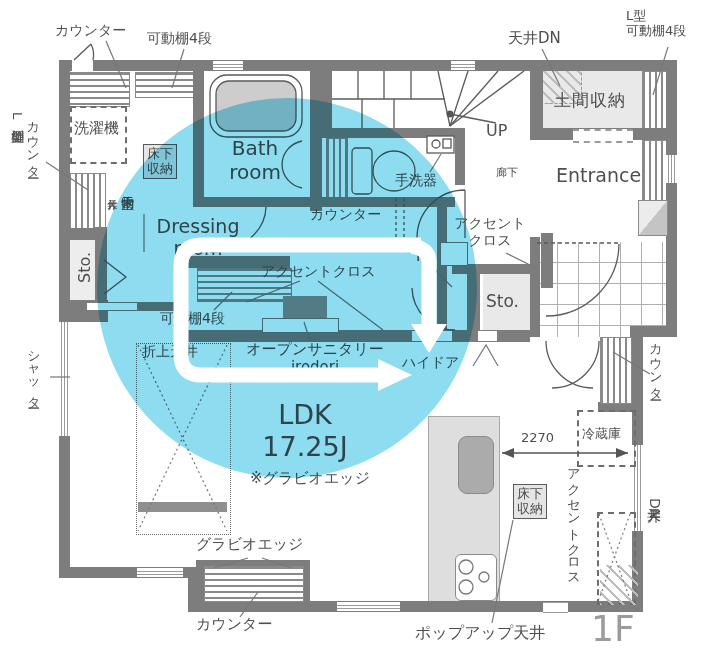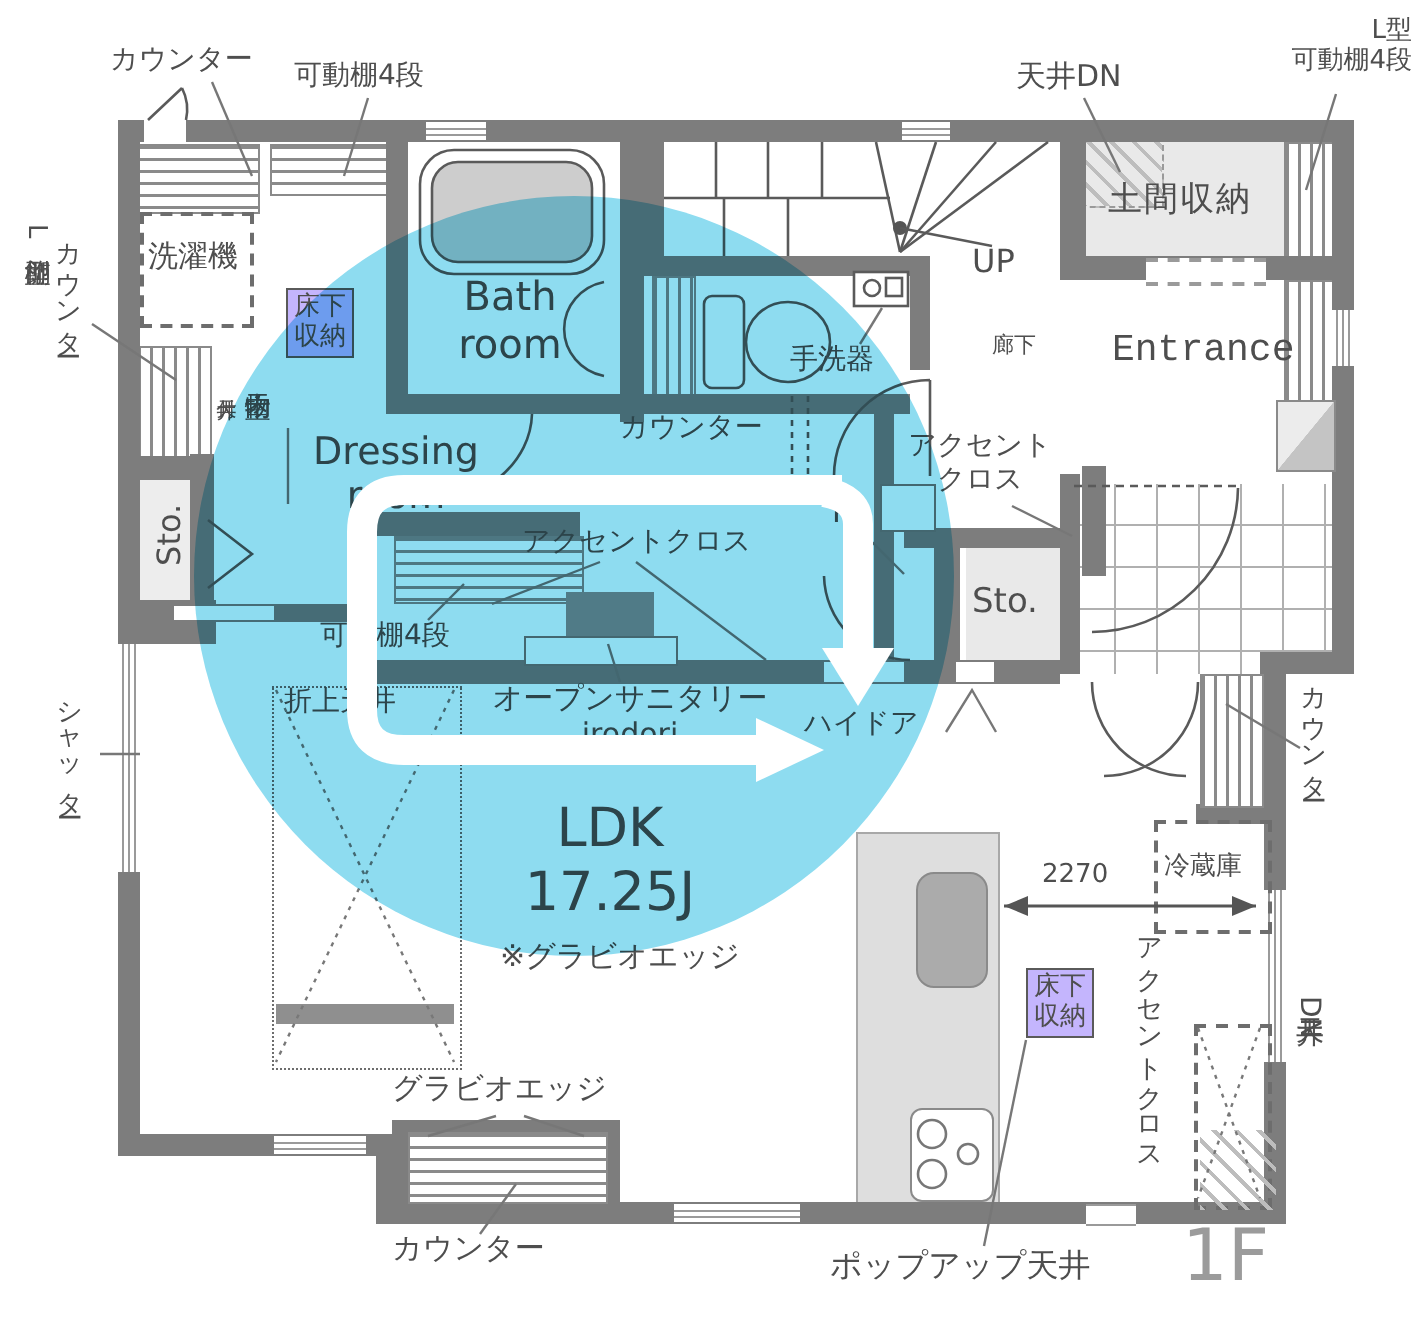--- a/index.html
+++ b/index.html
@@ -12,21 +12,21 @@
   .win.h2{background:linear-gradient(#fff 0 3px,#9a9a9a 3px 4px,#fff 4px 6px,#9a9a9a 6px 7px,#fff 7px 100%);}
   .win.v3{background:linear-gradient(90deg,#fff 0 2px,#9a9a9a 2px 3px,#fff 3px 5px,#9a9a9a 5px 6px,#fff 6px 8px,#9a9a9a 8px 9px,#fff 9px 100%);}
   .hatch-h{position:absolute;background:#fff repeating-linear-gradient(180deg,#8a8a8a 0 1.6px,transparent 1.6px 6px);border:1px solid #8a8a8a;}
   .hatch-v{position:absolute;background:#fff repeating-linear-gradient(90deg,#8a8a8a 0 1.6px,transparent 1.6px 6px);border:1px solid #8a8a8a;}
   .hatch-d{position:absolute;background:repeating-linear-gradient(45deg,#bdbdbd 0 2px,transparent 2px 8px);}
   .dash{position:absolute;border:2px dashed #6d6d6d;background:transparent;}
   .dot{position:absolute;border:1.6px dotted #6d6d6d;}
   .lbl{position:absolute;color:var(--label,#4e4e4e);white-space:pre-line;line-height:1.18;}
   .lbl.v{writing-mode:vertical-rl;}
   .lbl.r90{transform:rotate(-90deg);transform-origin:center;}
-  .lbl.box{border:1.5px solid #5a5a5a;background:#c4b5fd;padding:1px 3px;text-align:center;}
+  .lbl.box{border:1.5px solid #5a5a5a;background:#e5e5e5;padding:1px 3px;text-align:center;}
   #tint{position:absolute;border-radius:50%;mix-blend-mode:multiply;pointer-events:none;}
   svg{position:absolute;left:0;top:0;overflow:visible;}
 </style>
 </head>
 <body>
 
 <div id="stage" style="--wall: #7d7d7d; --label: #4e4e4e;">
 
   <div class="floor" style="left:540px;top:71px;width:126px;height:57px;background:#e9e9e9;"></div>
   <div class="floor" style="left:70px;top:240px;width:37px;height:62px;background:#ededed;"></div>
@@ -187,25 +187,25 @@
       <line x1="502" y1="453" x2="628" y2="453" stroke="#555" stroke-width="1.4"></line>
       <polygon points="502,453 514,448 514,458" fill="#555"></polygon>
       <polygon points="628,453 616,448 616,458" fill="#555"></polygon>
     </g>
   </svg>
 
   <div id="labels-layer" class="abs" style="left:0;top:0;width:706px;height:663px;">
       <div class="lbl" style="left: 55px; top: 22px; font-size: 14px;">カウンター</div>
       <div class="lbl" style="left: 147px; top: 30px; font-size: 14px;">可動棚4段</div>
       <div class="lbl" style="left: 508px; top: 30px; font-size: 15px;">天井DN</div>
-      <div class="lbl" style="left: 626px; top: 8px; font-size: 13px; width: 80px; text-align: right;">L型
+      <div class="lbl" style="left: 626px; top: 8px; font-size: 13px; width: 80px; text-align: left;">L型
 可動棚4段</div>
       <div class="lbl" style="left: 554px; top: 90px; font-size: 17px; letter-spacing: 1px;">土間収納</div>
       <div class="lbl" style="left: 486px; top: 122px; font-size: 16px;">UP</div>
-      <div class="lbl" style="left: 556px; top: 164px; font-size: 19px; font-family: Liberation Mono, monospace;">Entrance</div>
+      <div class="lbl" style="left: 556px; top: 164px; font-size: 19px;">Entrance</div>
       <div class="lbl" style="left: 496px; top: 167px; font-size: 11px;">廊下</div>
       <div class="lbl" style="left: 395px; top: 172px; font-size: 14px;">手洗器</div>
       <div class="lbl" style="left: 213px; top: 137px; font-size: 20px; width: 84px; text-align: center;">Bath
 room</div>
       <div class="lbl" style="left: 74px; top: 120px; font-size: 15px;">洗濯機</div>
       <div class="lbl box" style="left: 143px; top: 144px; font-size: 13px;">床下
 収納</div>
       <div class="lbl v" style="left: 10px; top: 112px; font-size: 13px;">カウンター
 L型飾棚</div>
       <div class="lbl v" style="left: 106px; top: 192px; font-size: 10px;">天井付</div>

